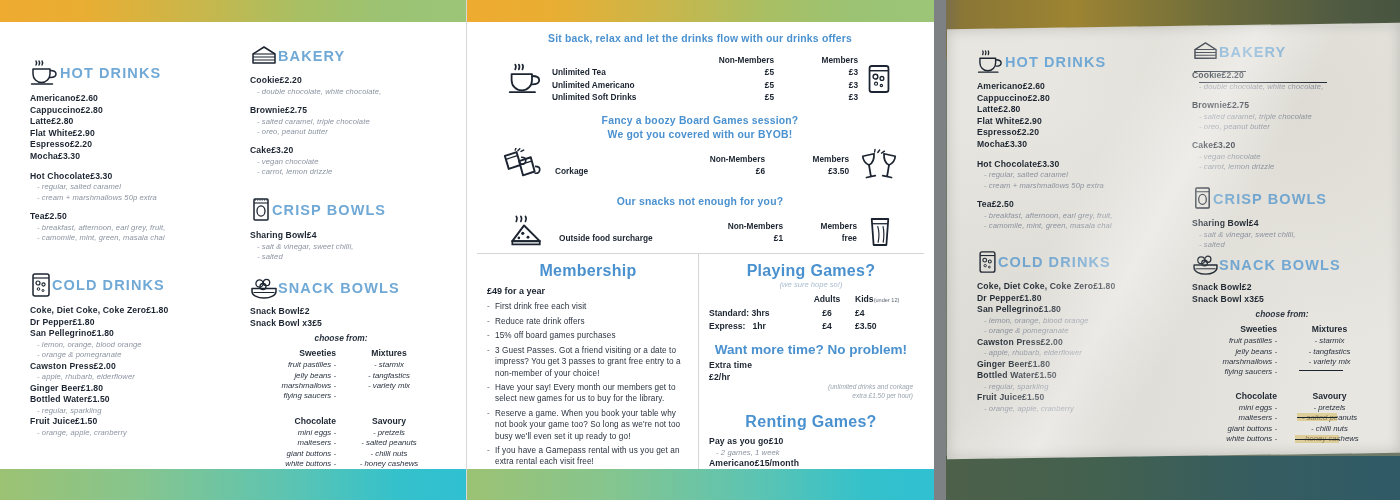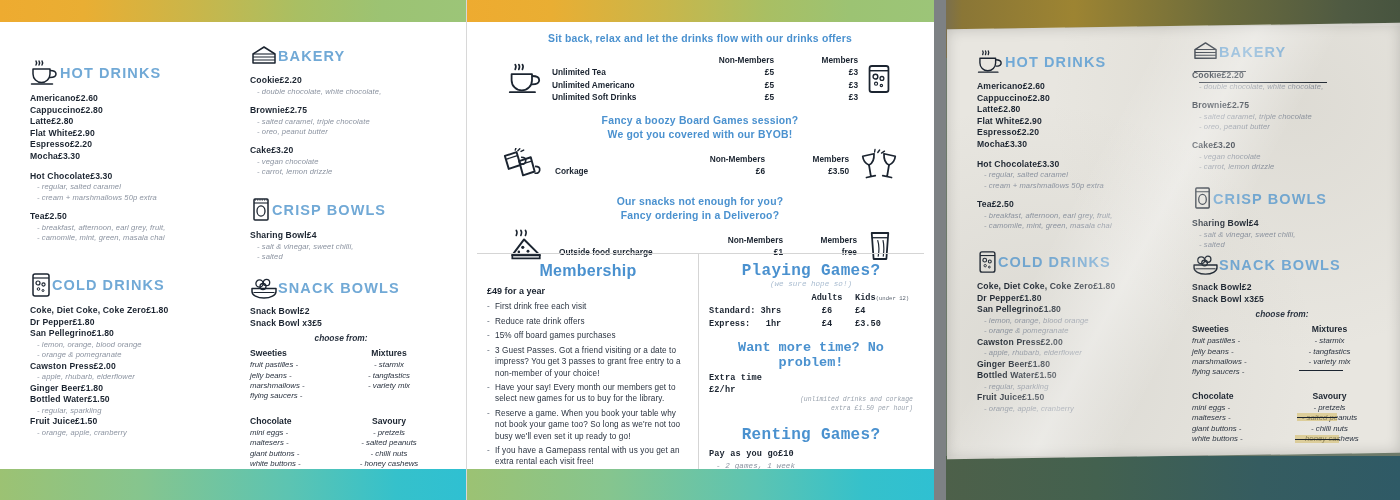--- a/index.html
+++ b/index.html
@@ -59,21 +59,21 @@
   .g-tbl { display:grid; grid-template-columns:90px 56px 70px; font-size:8.6px;
            font-weight:bold; color:#1b2430; line-height:13px; }
   .kid-note { font-size:5.6px; font-weight:normal; color:#5d6672; }
   .note-it { font-size:6.5px; font-style:italic; color:#9aa3ae; text-align:right; line-height:8.6px; }
 
   
   .choose { font-size:8.4px; font-style:italic; font-weight:bold; color:#2a3340; text-align:center; margin:4px 0 5px; }
   .cols { display:grid; grid-template-columns:1fr 1fr; column-gap:10px; }
   .colhead { font-size:8.6px; font-weight:bold; color:#1b2430; margin-bottom:2px; }
   .citem { font-size:7.8px; font-style:italic; color:#2a3340; line-height:10.4px; }
-  .rt { }
+  .rt { text-align:right; }
   .lt { text-align:center; }
 
   
   .photo { position:absolute; inset:0; background:#6d7a6a; }
   .wall-top { position:absolute; left:0; top:0; width:100%; height:58px;
      background:linear-gradient(90deg,#6f6a5e 0%,#8a7636 6%,#9d8432 30%,#6b6b3c 62%,#4f5a42 88%,#47543f 100%); }
   .wall-bot { position:absolute; left:0; bottom:0; width:100%; height:44px;
      background:linear-gradient(90deg,#4e6049 0%,#43614f 35%,#355c60 70%,#2f5a66 100%); }
   .frame-l { position:absolute; left:0; top:0; width:12px; height:100%; background:#7d8184; }
   .board { position:absolute; left:13px; top:26px; right:0; bottom:44px;
@@ -381,21 +381,20 @@
             <path d="M3 6 L12 4 q0.4 7 -4 9 q-4.6 -2 -5 -7 Z" fill="none" stroke="#1b2430" stroke-width="1.4" stroke-linejoin="round"></path>
             <path d="M8 13 L9.5 22 M6 23 L13 21.5" stroke="#1b2430" stroke-width="1.4" stroke-linecap="round"></path>
             <path d="M20 4 L29 6 q-0.4 5 -5 7 q-4.4 -2 -4 -9 Z" fill="none" stroke="#1b2430" stroke-width="1.4" stroke-linejoin="round"></path>
             <path d="M24 13 L22.5 22 M19 21.5 L26 23" stroke="#1b2430" stroke-width="1.4" stroke-linecap="round"></path>
           </svg>
         </div>
       </div>
 
       <div class="sect" style="left:20px; top:173px; width:426px;">
         <div class="blue-head">Our snacks not enough for you?</div>
-        <div class="blue-head">Fancy ordering in a Deliveroo?</div>
         <div style="display:flex; align-items:center; justify-content:center; gap:10px; margin-top:6px;">
           <svg width="42" height="34" viewBox="0 0 30 26">
             <path d="M6 5 q1.2-2.5 0-4 M9.5 5 q1.2-2.5 0-4 M13 5 q1.2-2.5 0-4" fill="none" stroke="#1b2430" stroke-width="1.2" stroke-linecap="round"></path>
             <path d="M12 8 L24 20 L3 20 Z" fill="none" stroke="#1b2430" stroke-width="1.5" stroke-linejoin="round"></path>
             <path d="M3 20 L24 20 L24 22.5 L3 22.5 Z" fill="none" stroke="#1b2430" stroke-width="1.3"></path>
             <circle cx="11" cy="14" r="1.2" fill="#1b2430"></circle>
             <circle cx="15" cy="17" r="1.1" fill="#1b2430"></circle>
             <circle cx="8" cy="17.5" r="1" fill="#1b2430"></circle>
           </svg>
           <div style="width:118px;">
@@ -428,21 +427,21 @@
         <div class="memb-price">£49 for a year</div>
         <div class="bullet">First drink free each visit</div>
         <div class="bullet">Reduce rate drink offers</div>
         <div class="bullet">15% off board games purchases</div>
         <div class="bullet">3 Guest Passes. Got a friend visiting or a date to impress? You get 3 passes to grant free entry to a non-member of your choice!</div>
         <div class="bullet">Have your say!  Every month our members get to select new games for us to buy for the library.</div>
         <div class="bullet">Reserve a game.  When you book your table why not book your game too?  So long as we're not too busy we'll even set it up ready to go!</div>
         <div class="bullet">If you have a Gamepass rental with us you get an extra rental each visit free!</div>
       </div>
 
-      <div class="sect" style="left:242px; top:240px; width:204px;font-family:Liberation Mono, monospace;">
+      <div class="sect" style="left:242px; top:240px; width:204px;">
         <div class="big-blue">Playing Games?</div>
         <div class="tiny-grey" style="margin-bottom:4px;">(we sure hope so!)</div>
         <div class="g-tbl">
           <div></div>
           <div class="ta-c">Adults</div>
           <div><span>Kids</span><span class="kid-note">(under 12)</span></div>
         </div>
         <div class="g-tbl">
           <div>Standard: 3hrs</div>
           <div class="ta-c">£6</div>

